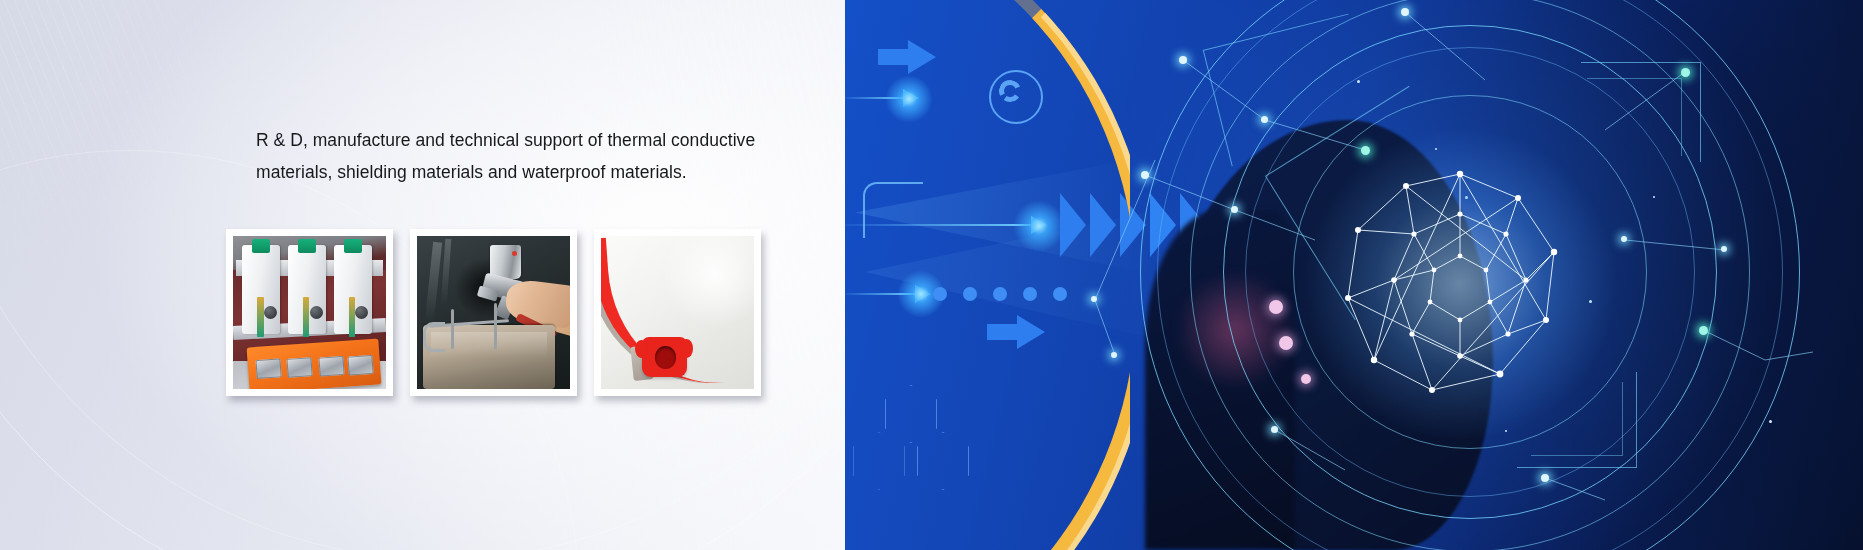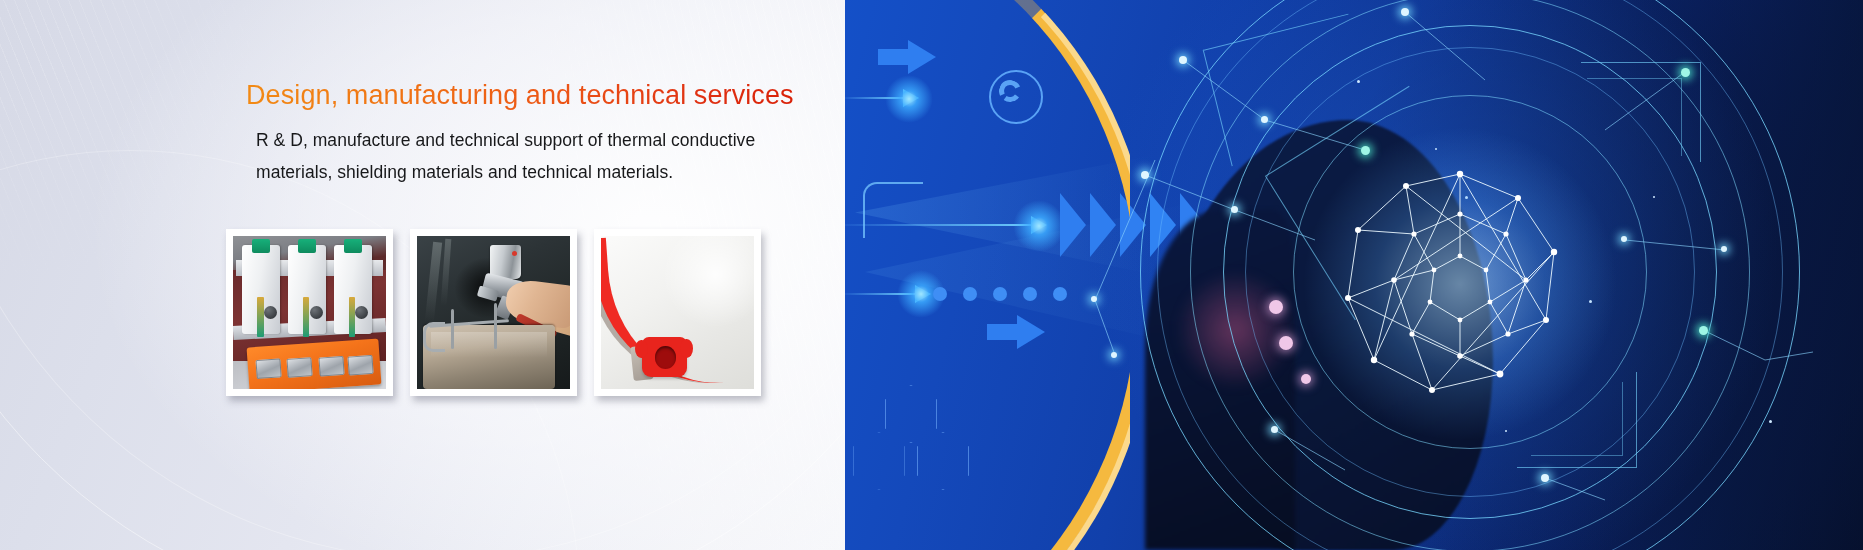--- a/index.html
+++ b/index.html
@@ -253,24 +253,23 @@
 <div class="banner">
 
   <div class="left-panel">
     <div class="left-texture"></div>
     <div class="left-texture2"></div>
     <div class="left-arc" style="left:-120px;top:-480px;width:1100px;height:1100px;"></div>
     <div class="left-arc" style="left:-80px;top:-520px;width:1040px;height:1080px;opacity:.35;"></div>
     <div class="left-arc" style="left:-320px;top:150px;width:900px;height:900px;opacity:.3;"></div>
   </div>
 
-  <div class="headline">Design, manufacturing and technical services</div>
 
   <div class="body-line l1">R &amp; D, manufacture and technical support of thermal conductive</div>
-  <div class="body-line l2">materials, shielding materials and technical materials.</div>
+  <div class="body-line l2">materials, shielding materials and waterproof materials.</div>
 
   <div class="thumb t1">
     <div class="pic p1">
       <div class="floor"></div>
       <div class="rail"></div>
       <div class="railb"></div>
       <div class="head h1"></div>
         <div class="head h2"></div>
         <div class="head h3"></div>
       <div class="knob k1"></div>

